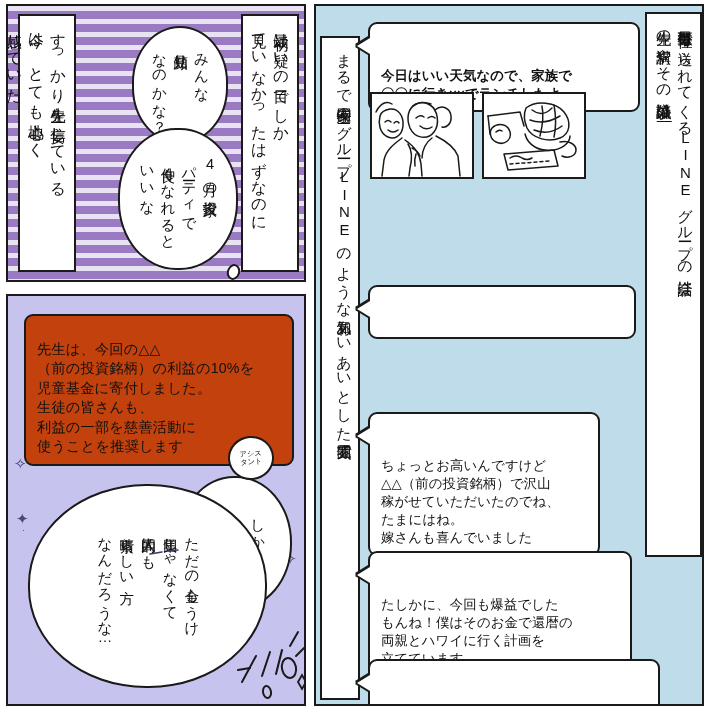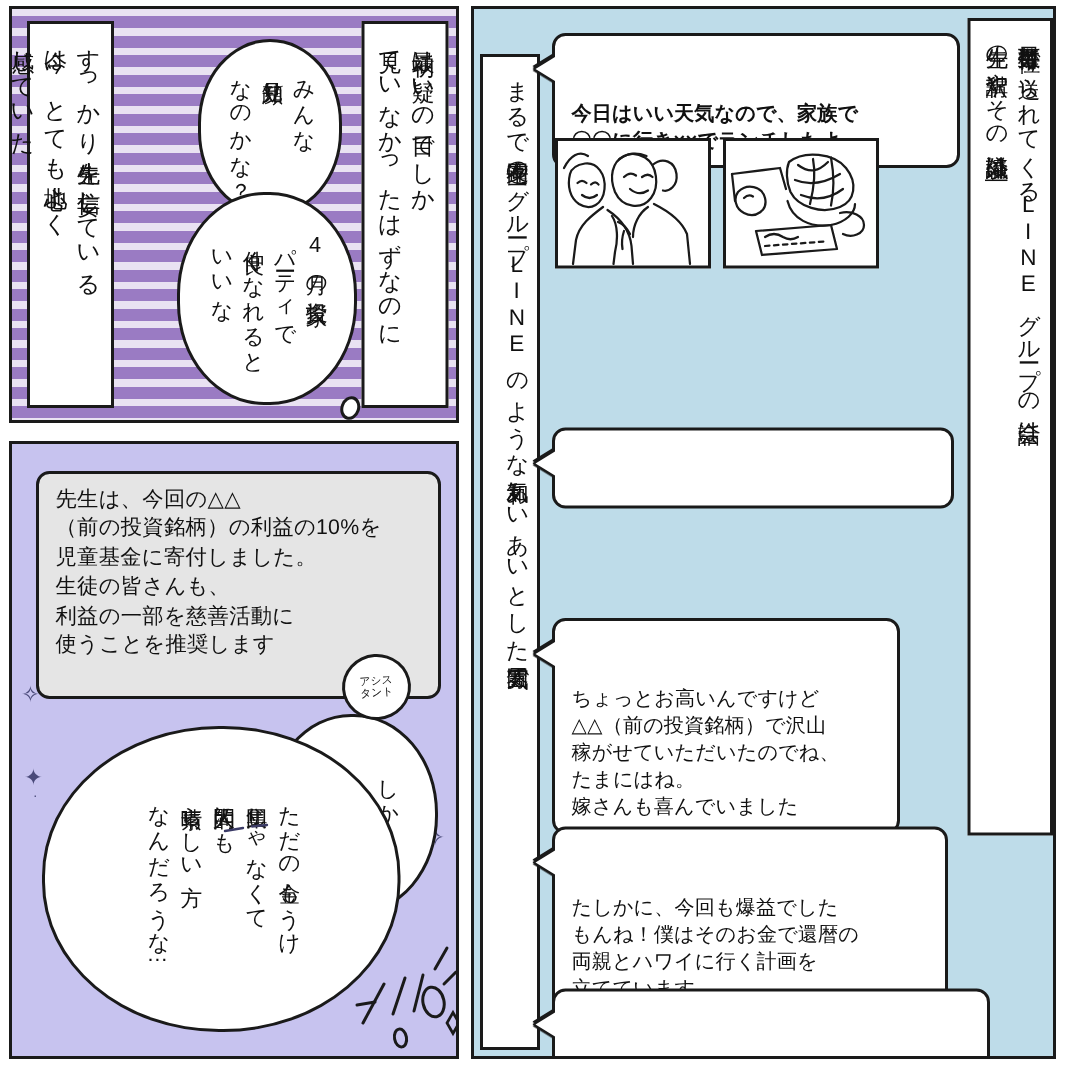--- a/index.html
+++ b/index.html
@@ -103,24 +103,24 @@
   #panel-bottom-left {
     left: 6px; top: 294px;
     width: 300px; height: 412px;
     background: #c7c3ef;
   }
   #note-assistant {
     position: absolute;
     left: 16px; top: 18px;
     width: 270px; height: 152px;
     box-sizing: border-box;
-    background: #e5e5e5;
+    background: #c2410c;
     border: 2px solid #1a1a1a;
     border-radius: 9px;
-    padding: 8px 11px;
+    padding: 24px 11px;
     font-size: 14.2px;
     line-height: 1.37;
     color: #111;
     white-space: pre-line;
     letter-spacing: 0.2px;
   }
   #assistant-tag {
     position: absolute;
     left: 228px; top: 436px;
     width: 42px; height: 40px;

